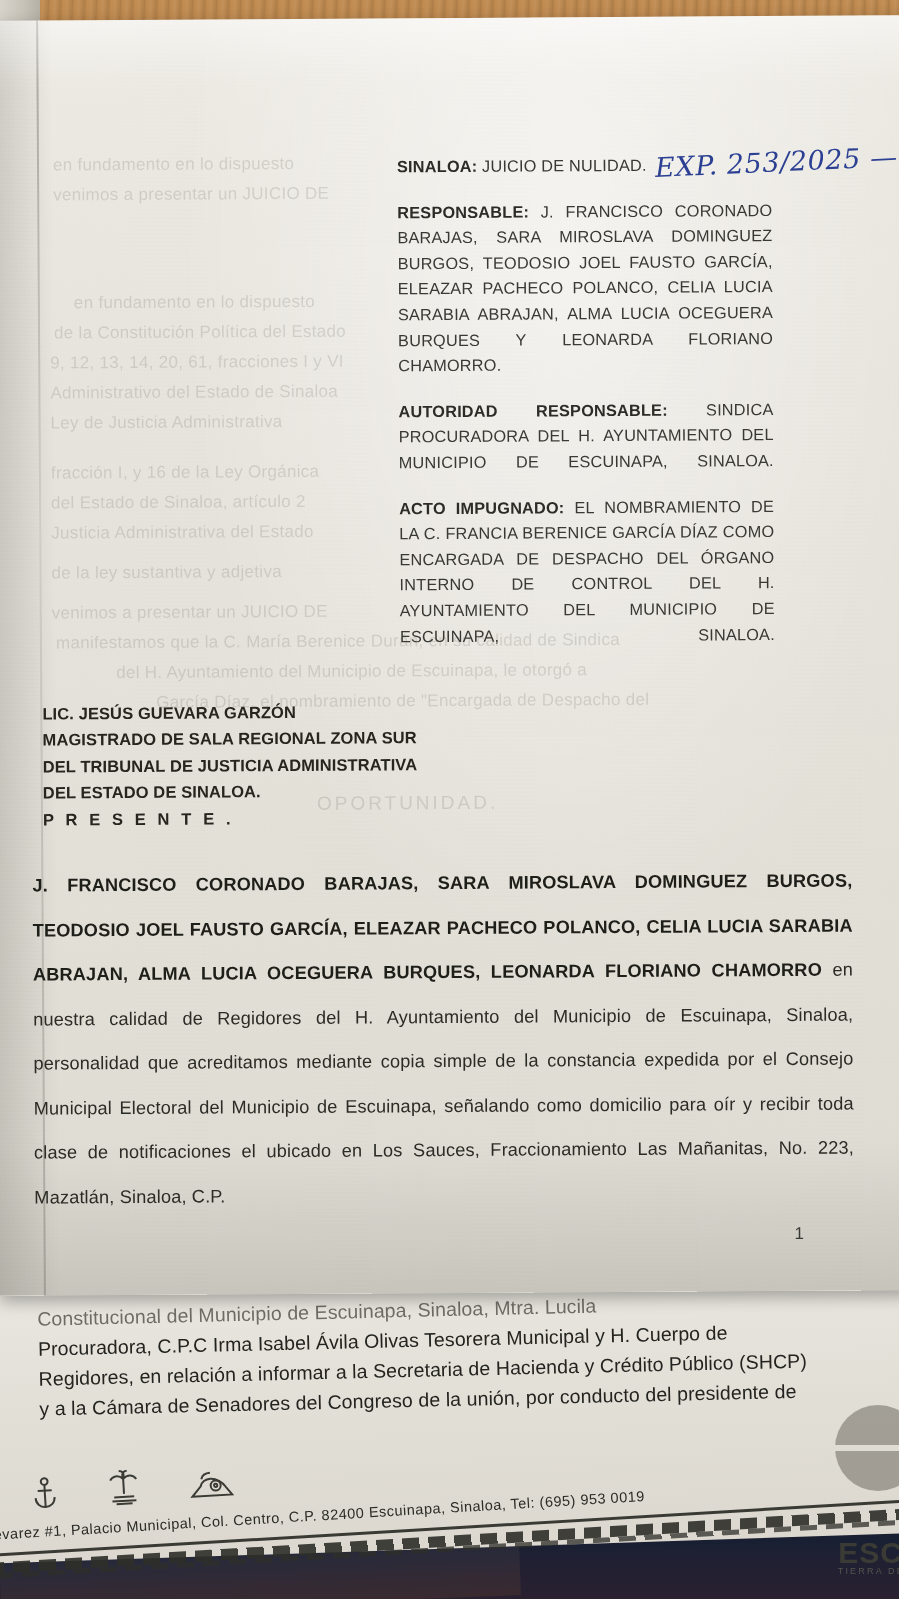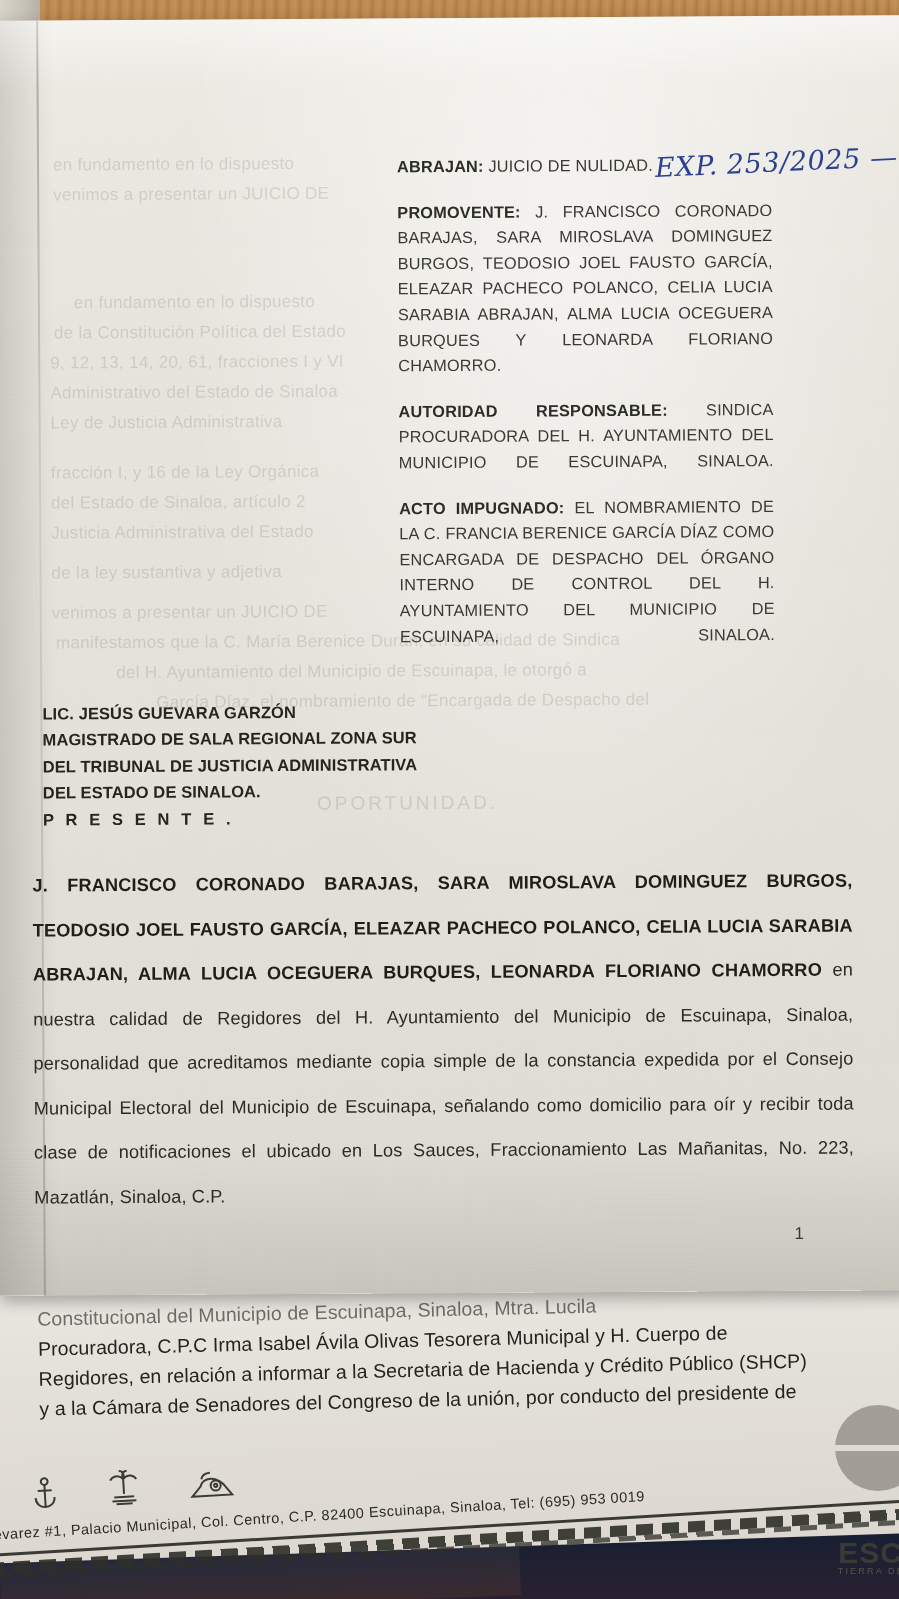--- a/index.html
+++ b/index.html
@@ -249,22 +249,22 @@
     <div class="ghost" style="left:56px;top:468px;">del Estado de Sinaloa, artículo 2</div>
     <div class="ghost" style="left:56px;top:498px;">Justicia Administrativa del Estado</div>
     <div class="ghost" style="left:56px;top:538px;">de la ley sustantiva y adjetiva</div>
     <div class="ghost" style="left:56px;top:578px;">venimos a presentar un JUICIO DE</div>
     <div class="ghost" style="left:60px;top:608px;">manifestamos que la C. María Berenice Durán, en su calidad de Sindica</div>
     <div class="ghost" style="left:120px;top:638px;">del H. Ayuntamiento del Municipio de Escuinapa, le otorgó a</div>
     <div class="ghost" style="left:160px;top:668px;">García Díaz, el nombramiento de "Encargada de Despacho del</div>
     <div class="ghost big" style="left:320px;top:770px;">OPORTUNIDAD.</div>
 
     <div class="hdr">
-      <p class="asunto"><b>ABRAJAN:</b> <span>JUICIO DE NULIDAD.</span></p>
-      <p><b>PROMOVENTE:</b> <span>J. FRANCISCO CORONADO BARAJAS, SARA MIROSLAVA DOMINGUEZ BURGOS, TEODOSIO JOEL FAUSTO GARCÍA, ELEAZAR PACHECO POLANCO, CELIA LUCIA SARABIA ABRAJAN, ALMA LUCIA OCEGUERA BURQUES Y LEONARDA FLORIANO CHAMORRO.</span></p>
+      <p class="asunto"><b>SINALOA:</b> <span>JUICIO DE NULIDAD.</span></p>
+      <p><b>RESPONSABLE:</b> <span>J. FRANCISCO CORONADO BARAJAS, SARA MIROSLAVA DOMINGUEZ BURGOS, TEODOSIO JOEL FAUSTO GARCÍA, ELEAZAR PACHECO POLANCO, CELIA LUCIA SARABIA ABRAJAN, ALMA LUCIA OCEGUERA BURQUES Y LEONARDA FLORIANO CHAMORRO.</span></p>
       <p><b>AUTORIDAD RESPONSABLE:</b> <span>SINDICA PROCURADORA DEL H. AYUNTAMIENTO DEL MUNICIPIO DE ESCUINAPA, SINALOA.</span></p>
       <p><b>ACTO IMPUGNADO:</b> <span>EL NOMBRAMIENTO DE LA C. FRANCIA BERENICE GARCÍA DÍAZ COMO ENCARGADA DE DESPACHO DEL ÓRGANO INTERNO DE CONTROL DEL H. AYUNTAMIENTO DEL MUNICIPIO DE ESCUINAPA, SINALOA.</span></p>
     </div>
 
     <div class="addressee">
       <div>LIC. JESÚS GUEVARA GARZÓN</div>
       <div>MAGISTRADO DE SALA REGIONAL ZONA SUR</div>
       <div>DEL TRIBUNAL DE JUSTICIA ADMINISTRATIVA</div>
       <div>DEL ESTADO DE SINALOA.</div>
       <div class="presente">P R E S E N T E .</div>

